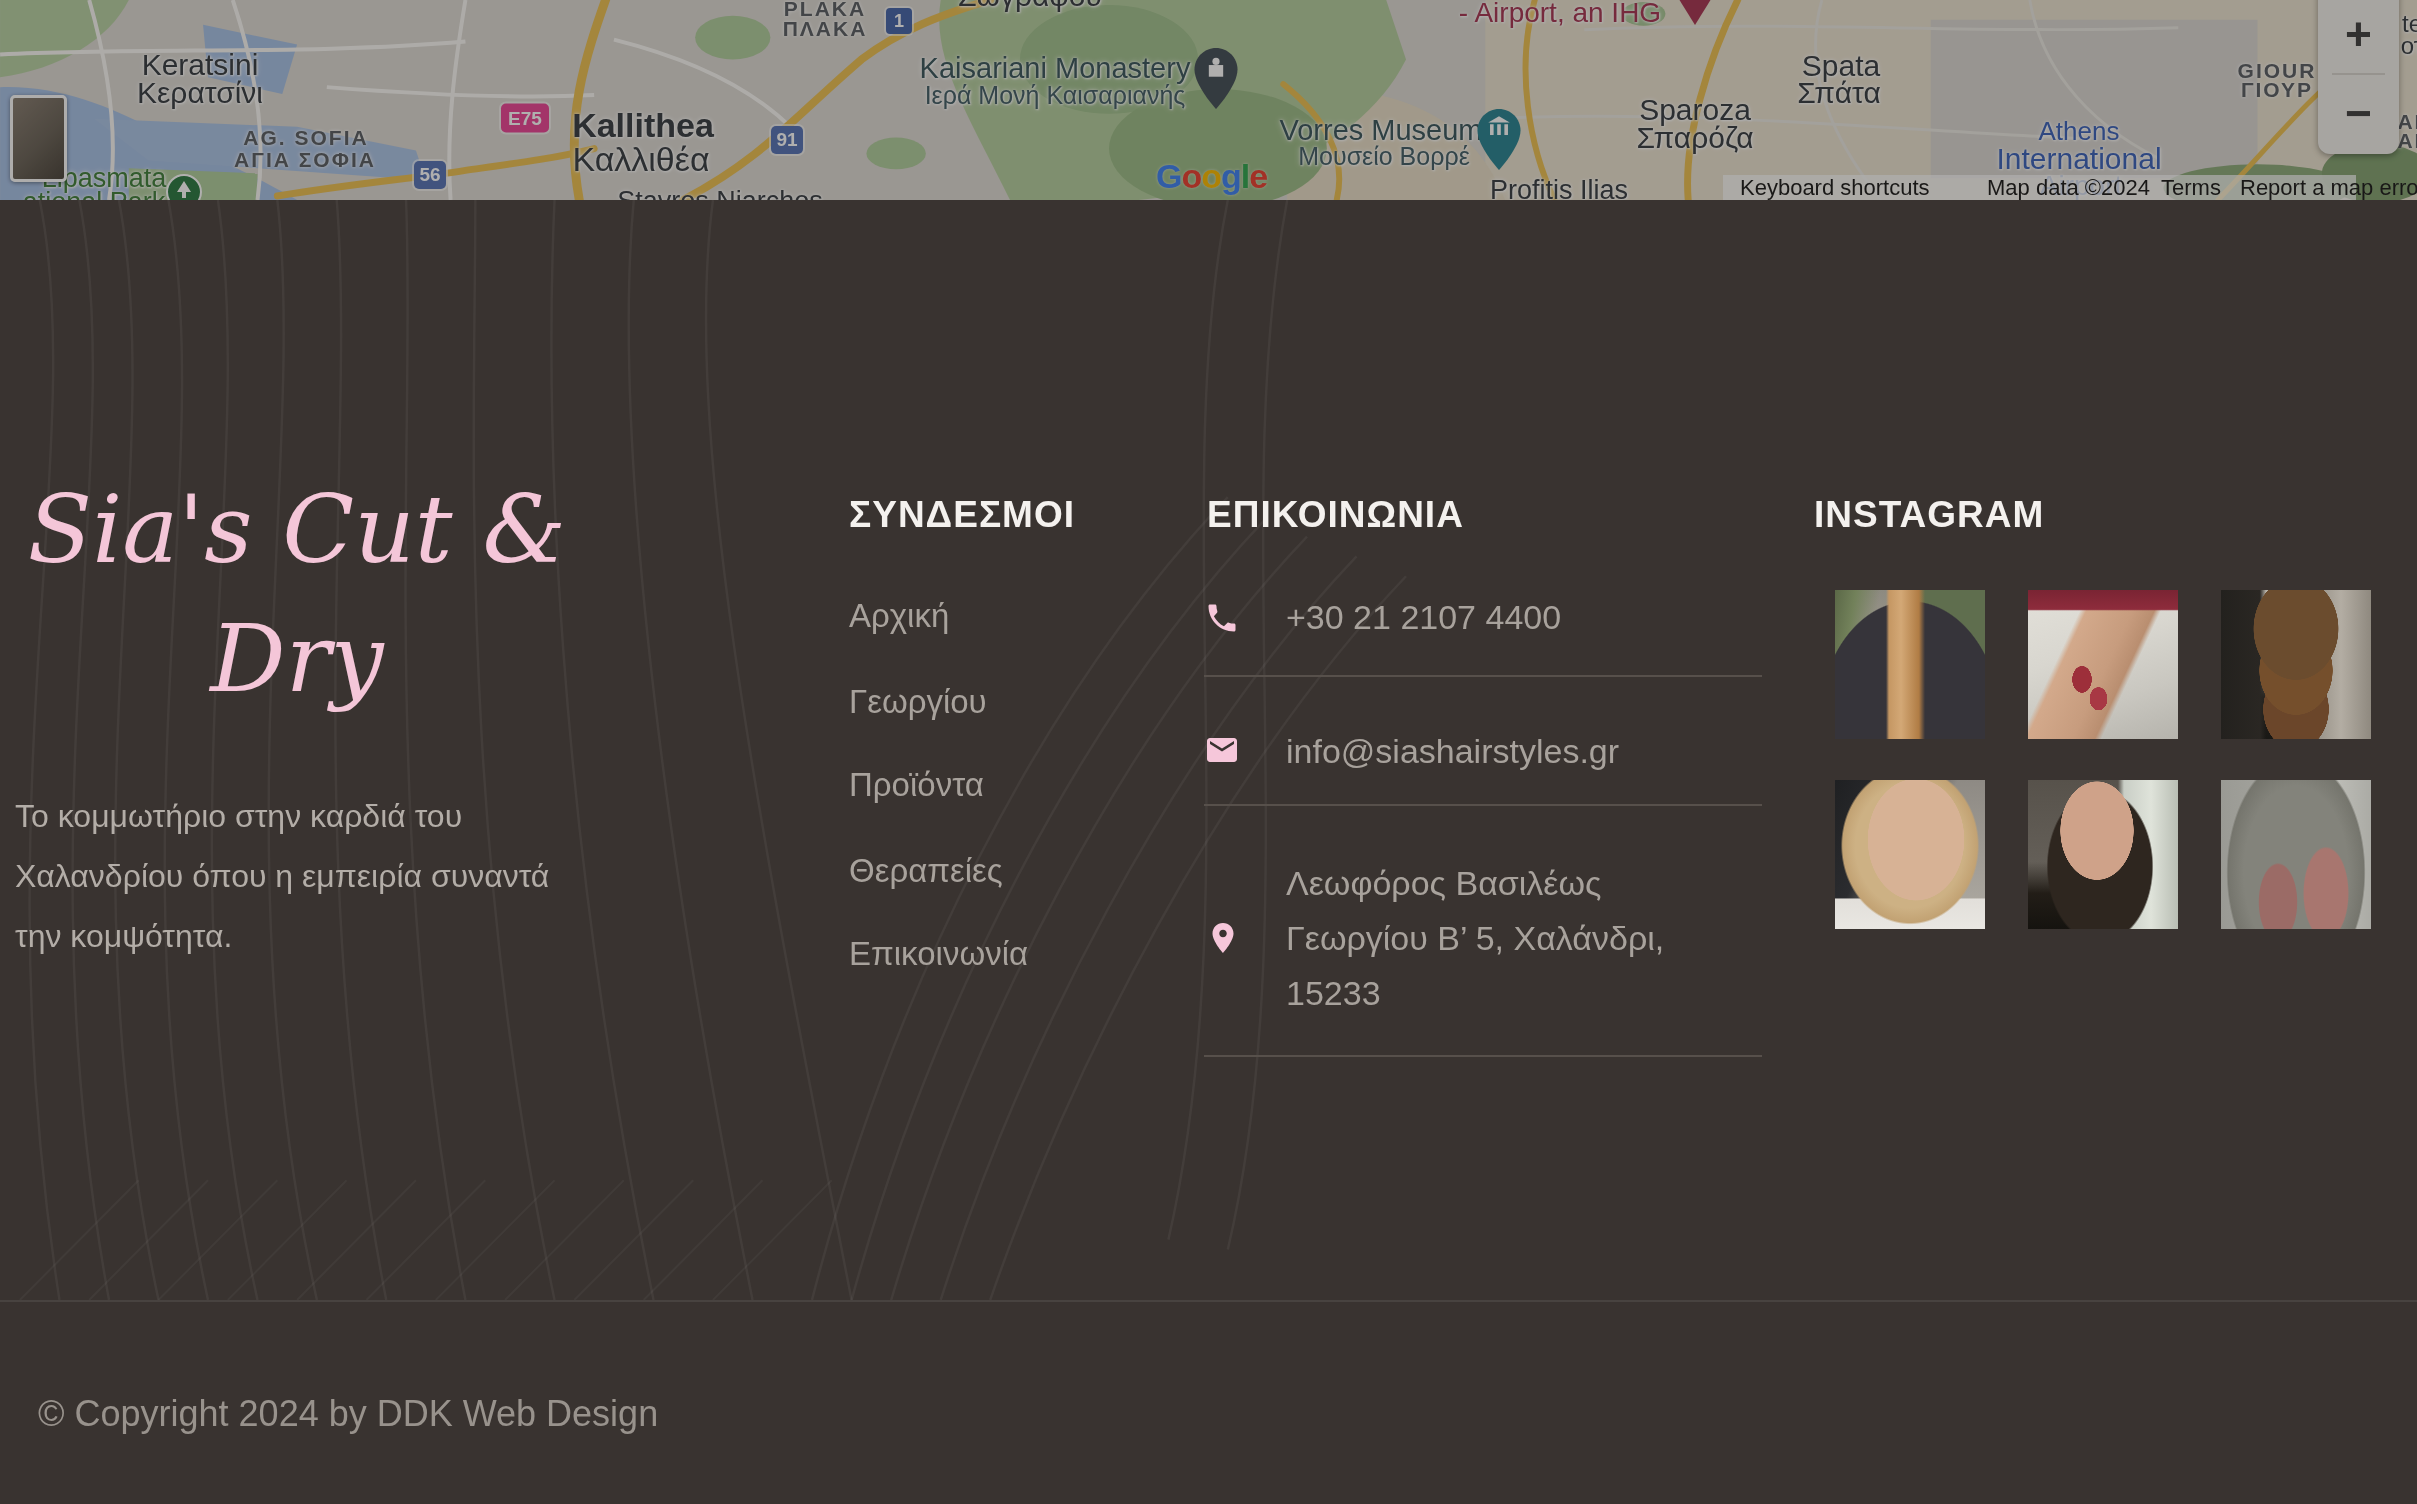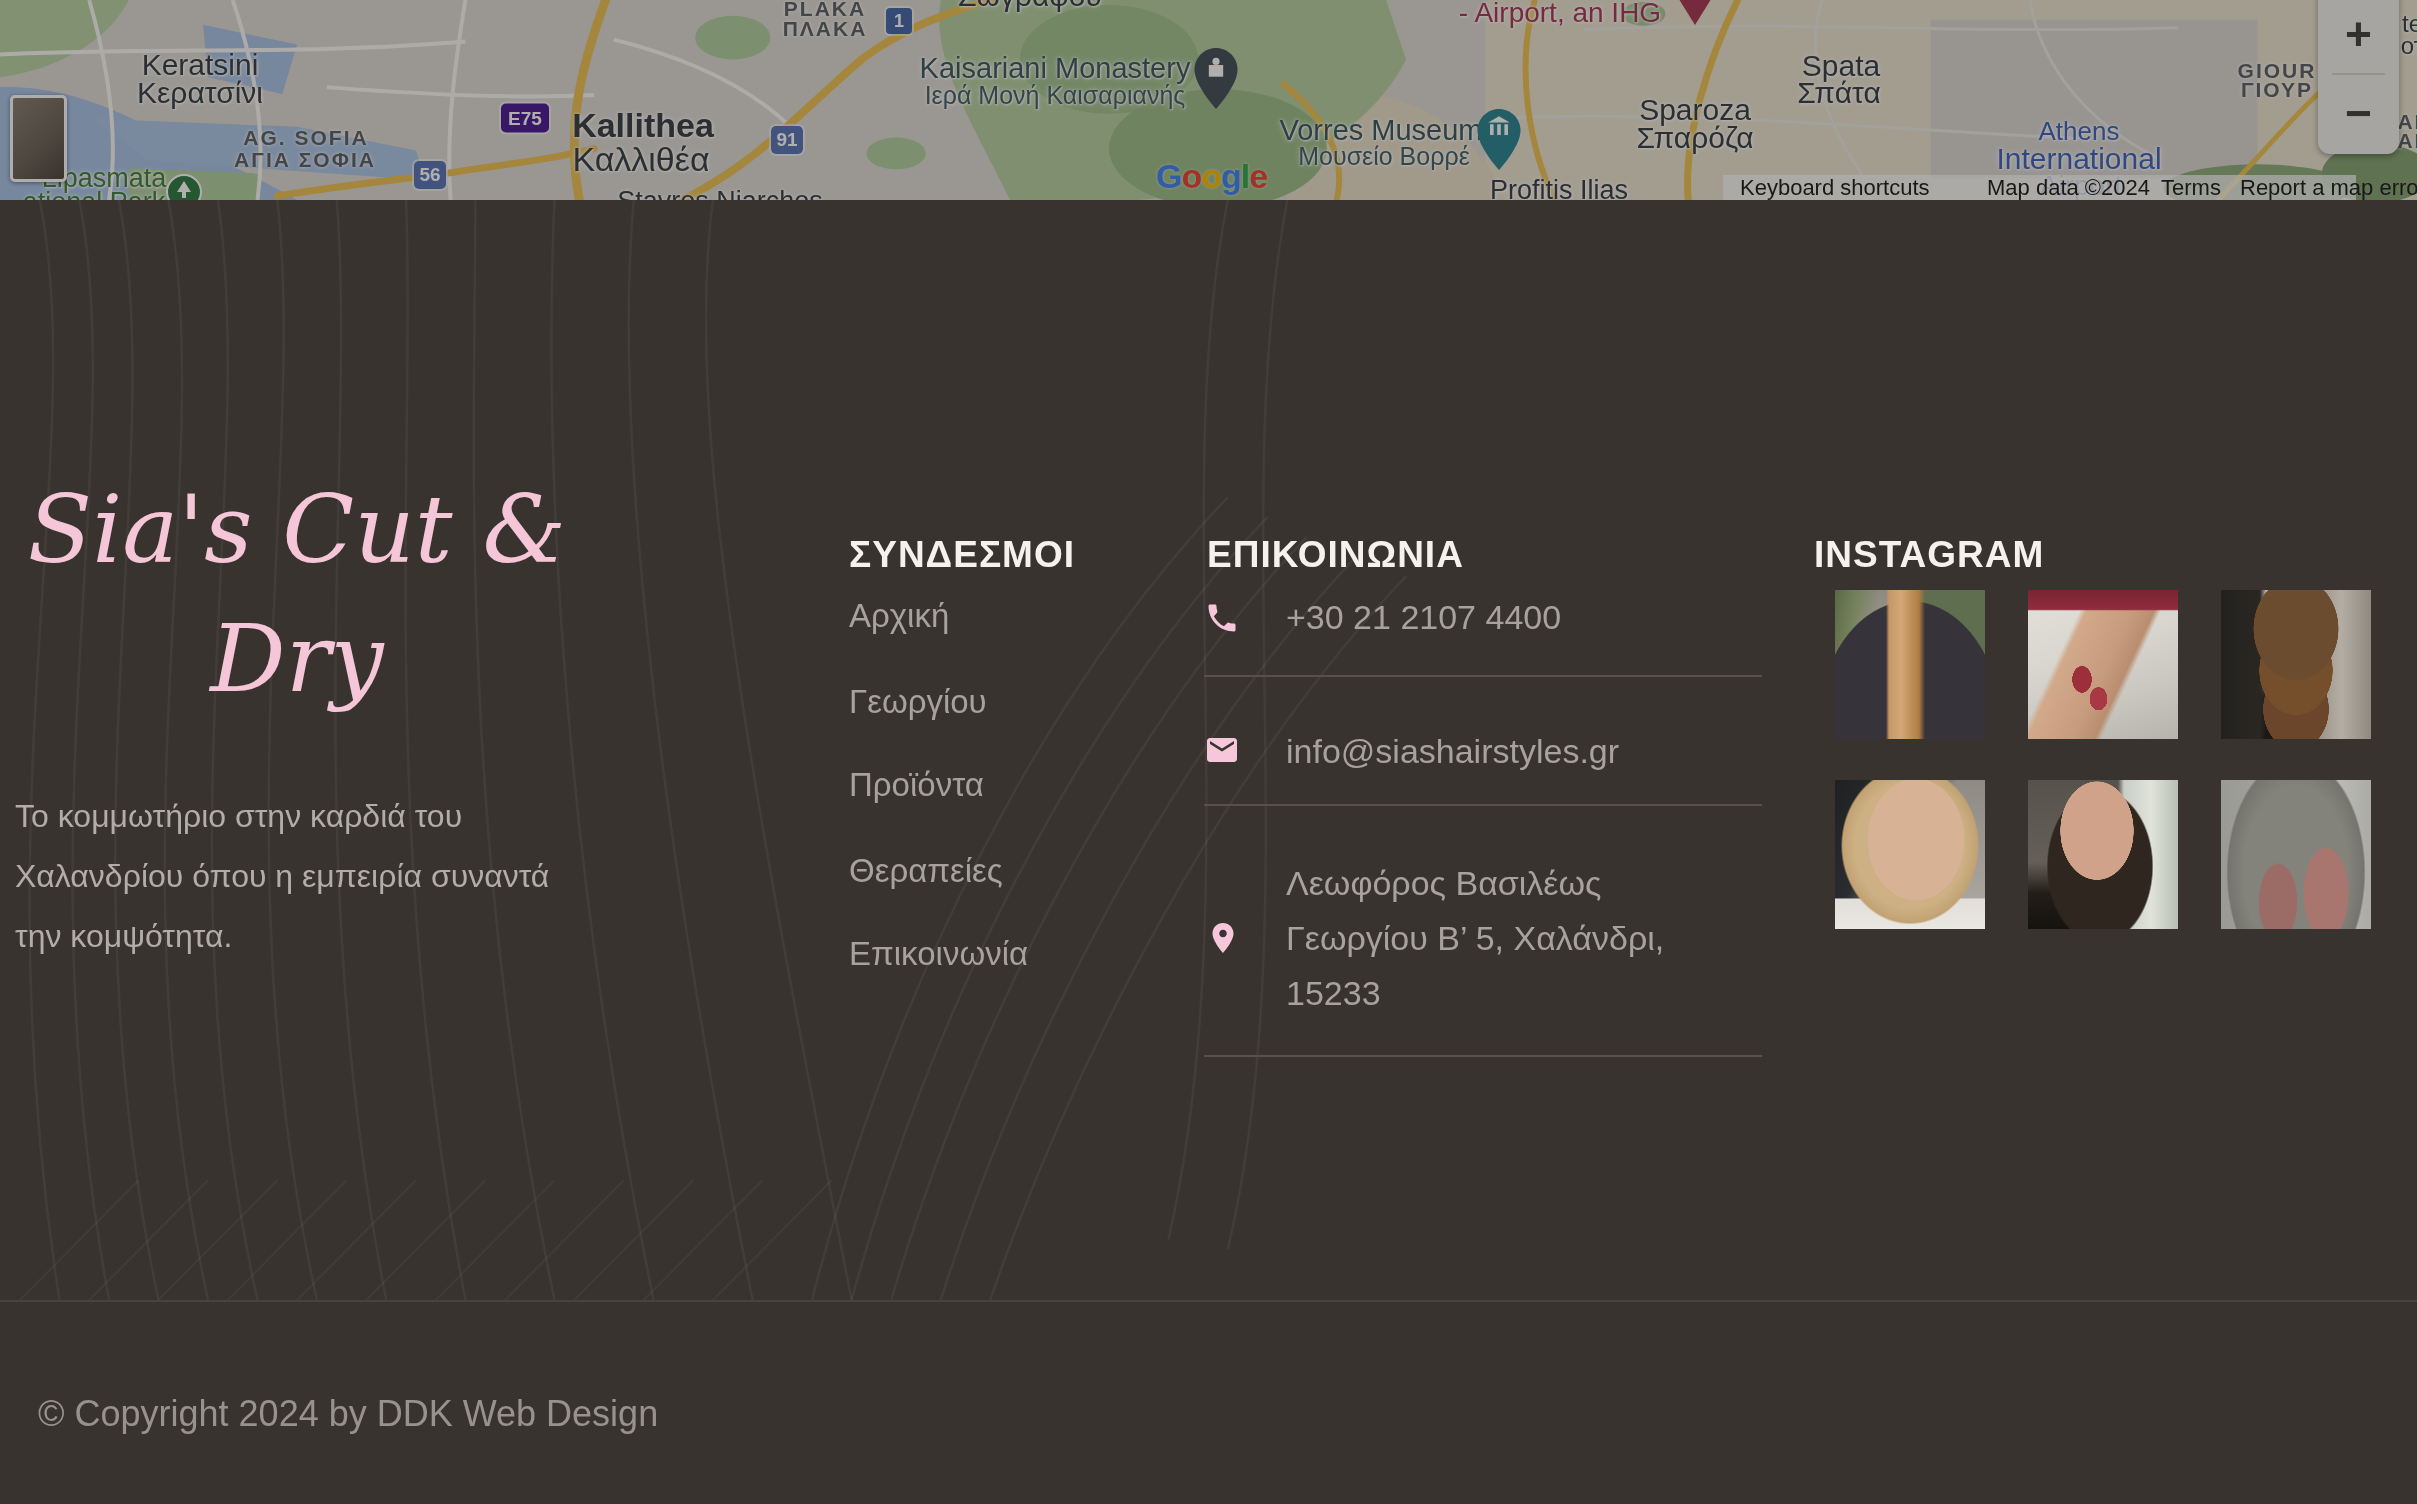--- a/index.html
+++ b/index.html
@@ -16,21 +16,21 @@
   .al{position:absolute;transform:translate(-50%,-50%);white-space:nowrap;z-index:2;color:#5d6267;letter-spacing:2px;
       font-size:21px;font-weight:600;text-shadow:0 0 3px rgba(255,255,255,.8),0 0 5px rgba(255,255,255,.6);}
   .poi{color:#3e5a60;}
   .poi-sub{color:#46626a;}
   .park-label{color:#43823f;}
   .blue-label{color:#3f66bd;font-weight:500;}
   .blue-label2{color:#6e8fd2;}
   .hotel-label{color:#a93a57;font-weight:500;}
   .badge{position:absolute;transform:translate(-50%,-50%);z-index:2;color:#fff;font-weight:700;text-align:center;
          border-radius:5px;box-shadow:0 0 0 2px rgba(255,255,255,.55);}
-  .badge-green{background:#4c1d95;font-size:19px;line-height:29px;width:48px;height:29px;}
+  .badge-green{background:#ec4899;font-size:19px;line-height:29px;width:48px;height:29px;}
   .badge-blue{background:#5a77b8;font-size:19px;line-height:28px;width:32px;height:28px;}
   .badge-sq{background:#4a69ac;font-size:18px;line-height:26px;width:26px;height:26px;border-radius:4px;}
   .pin{position:absolute;transform:translate(-50%,-100%);z-index:2;}
   .map-thumb{position:absolute;left:10px;top:95px;width:51px;height:81px;z-index:3;border:3px solid #fdfdfd;border-radius:5px;
              background:linear-gradient(135deg,#8b8175,#6d665c 55%,#4d473f);box-shadow:0 1px 4px rgba(0,0,0,.4);}
   .gmap-logo{position:absolute;left:1156px;top:133px;z-index:2;font-size:34px;font-weight:700;letter-spacing:-1px;
              text-shadow:0 0 3px rgba(255,255,255,.6);margin-top:24px;}
   .gl1,.gl4{color:#4285F4}.gl2,.gl6{color:#EA4335}.gl3{color:#FBBC05}.gl5{color:#34A853}
   .attribution{position:absolute;left:1723px;top:175px;width:633px;height:25px;z-index:3;background:rgba(255,255,255,.72);}
   .attr{position:absolute;top:0;height:25px;line-height:25px;font-size:22px;color:#1f1f1f;white-space:nowrap;}
@@ -41,21 +41,21 @@
   .zin{top:20px}.zout{top:99px}
   .zdiv{position:absolute;left:14px;top:93px;width:53px;height:2px;background:#d8d5d0;}
   .dim{position:absolute;left:0;top:0;width:2418px;height:200px;z-index:4;background:rgba(16,12,9,.33);pointer-events:none;}
 
   
   .footer{position:absolute;left:0;top:200px;width:2418px;height:1100px;background:#393330;overflow:hidden;}
   .strands{position:absolute;left:0;top:0;z-index:1;}
   .logo{position:absolute;left:20px;top:265px;width:554px;z-index:2;text-align:center;color:#f4c6d8;
         font-family:"DejaVu Serif","Liberation Serif",serif;font-style:italic;font-size:94px;line-height:129px;}
   .desc{position:absolute;left:15px;top:554px;width:683px;z-index:2;color:#b3ada7;font-size:32px;line-height:60px;white-space:pre-line;}
-  .fhead{position:absolute;top:294px;z-index:2;color:#f4f1ee;font-size:37px;font-weight:600;letter-spacing:1px;white-space:nowrap;margin-top:40px;}
+  .fhead{position:absolute;top:294px;z-index:2;color:#f4f1ee;font-size:37px;font-weight:600;letter-spacing:1px;white-space:nowrap;}
   .h-links{left:849px}.h-contact{left:1207px}.h-insta{left:1814px}
   .flink{position:absolute;left:849px;z-index:2;color:#a8a29c;font-size:33px;line-height:40px;white-space:nowrap;cursor:pointer;}
   .lk0{top:396px}.lk1{top:482px}.lk2{top:565px}.lk3{top:651px}.lk4{top:734px}
   .crow-icon{position:absolute;z-index:2;width:36px;height:36px;}
   .ic-phone{left:1204px;top:400px}.ic-mail{left:1204px;top:532px}.ic-pin{left:1205px;top:720px}
   .ctext{position:absolute;left:1286px;z-index:2;color:#a8a29c;font-size:34px;line-height:55px;white-space:pre-line;}
   .t-phone{top:390px}.t-mail{top:524px}.t-addr{top:656px;width:436px;}
   .cdiv{position:absolute;left:1204px;width:558px;height:2px;background:#57504b;z-index:2;}
   .d1{top:475px}.d2{top:604px}.d3{top:855px}
   .igrid{position:absolute;left:1835px;top:390px;z-index:2;display:grid;grid-template-columns:repeat(3,150px);

